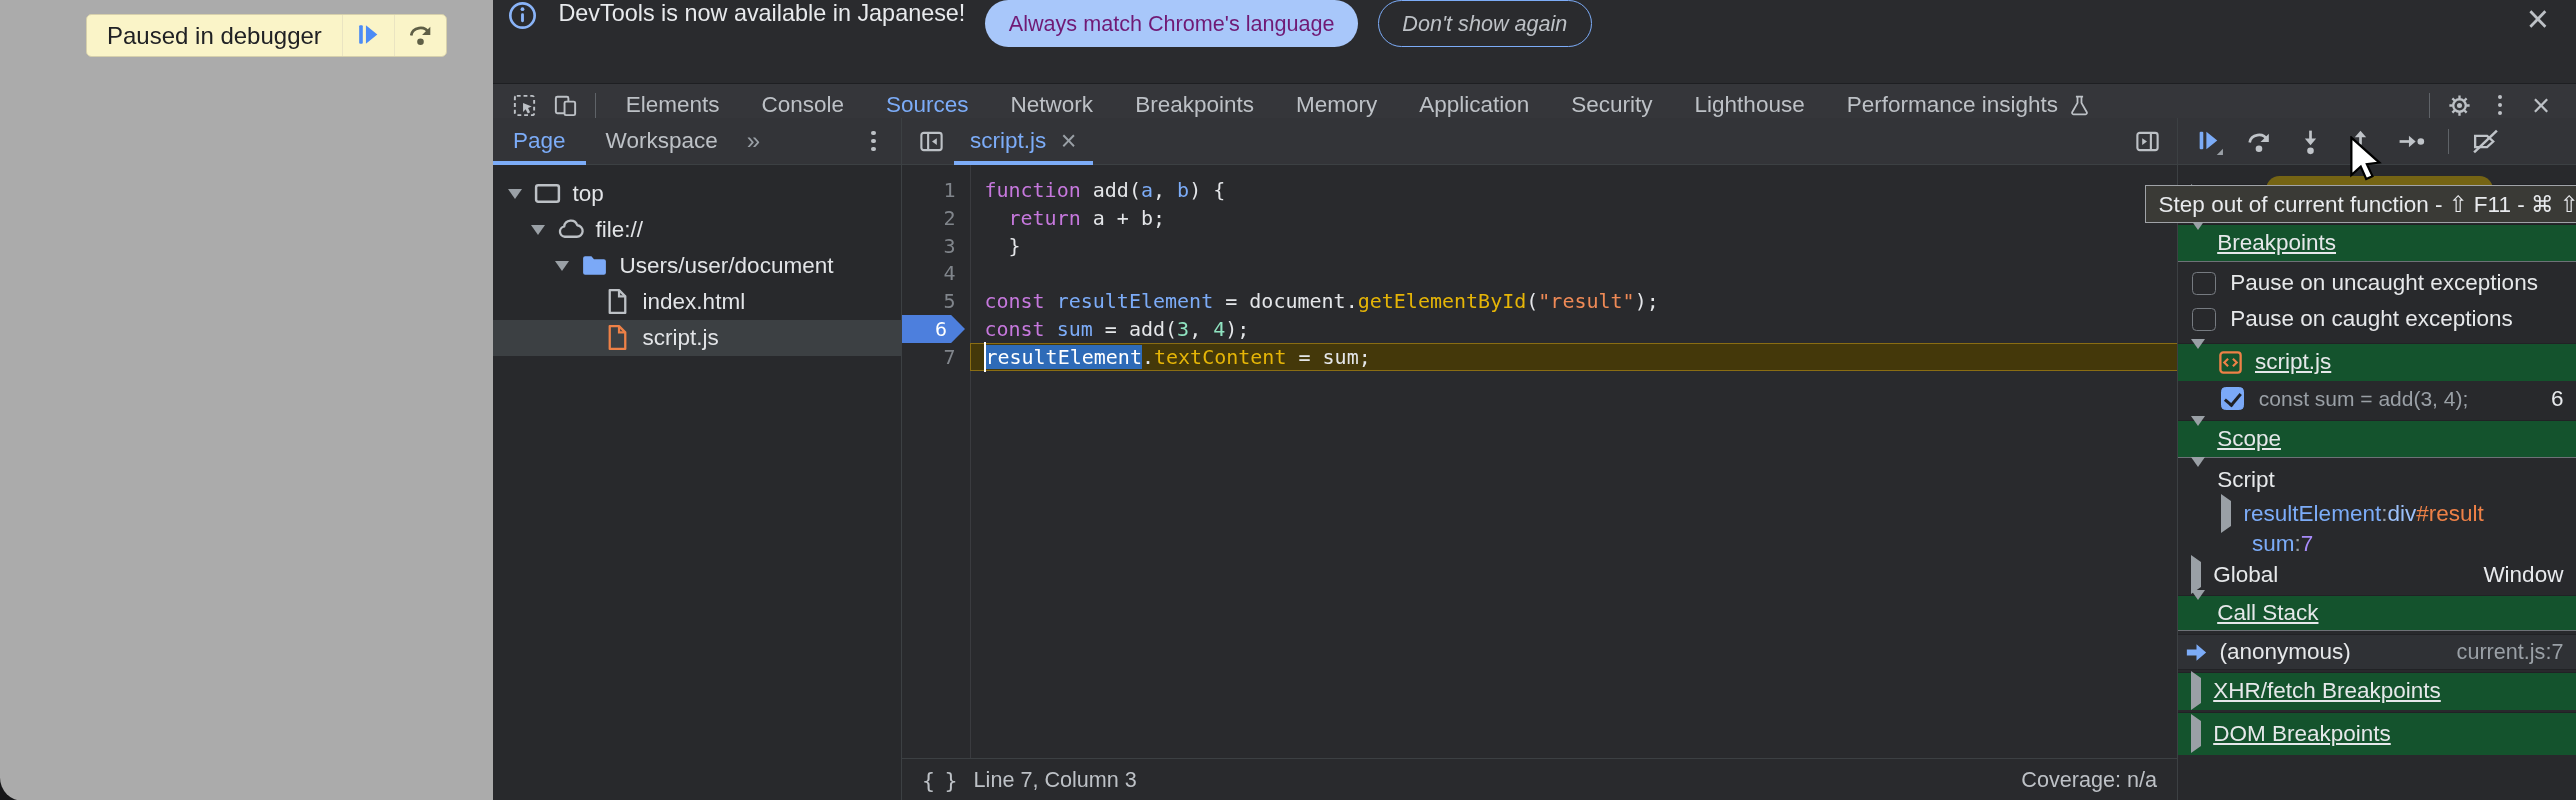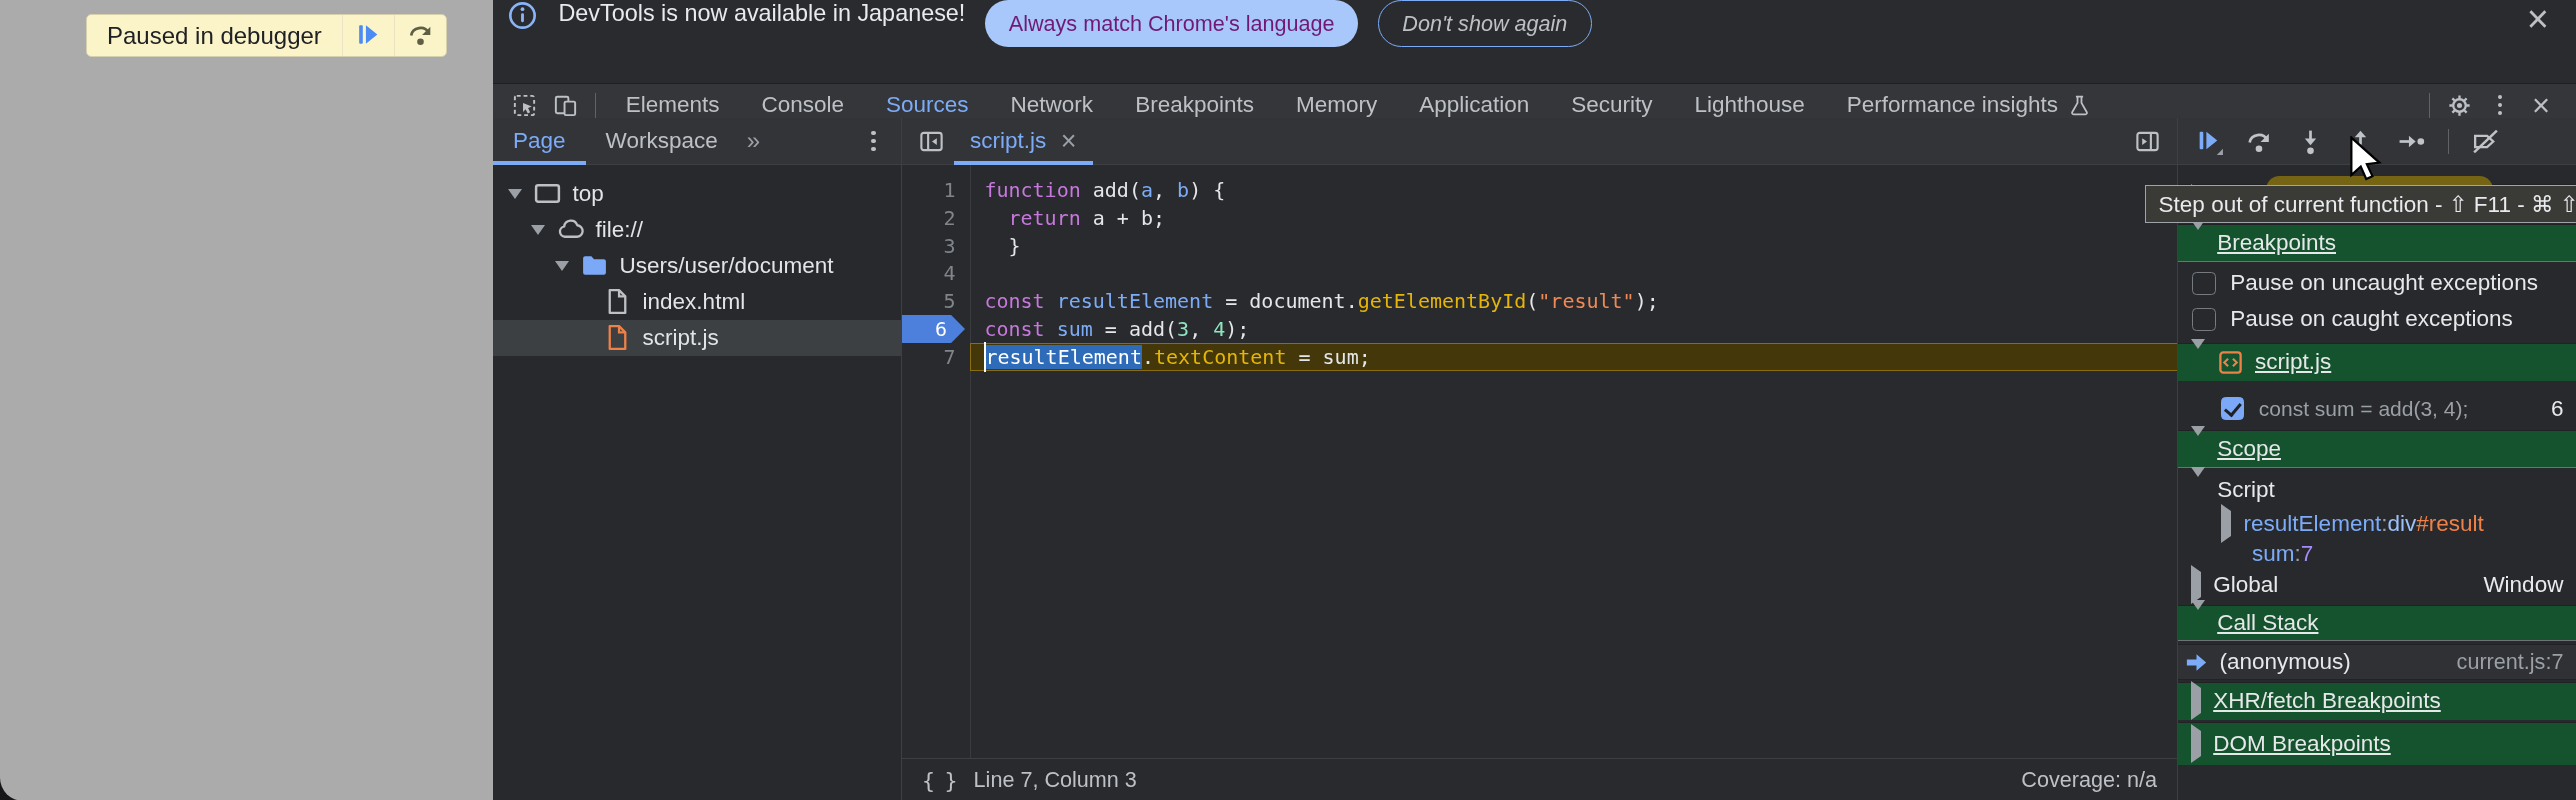--- a/index.html
+++ b/index.html
@@ -426,21 +426,21 @@
       </div>
 
       <div class="sb-row header" style="margin-top:5.4px;">
         <span class="cr"><span class="cr-d"></span></span>
         <span class="grp-icon"><svg viewBox="0 0 28 28">
               <rect x="3.5" y="3.5" width="21" height="21" rx="3" fill="none" stroke="#ee8147" stroke-width="2.4"></rect>
               <path d="M11.5 10L7.5 14l4 4M16.5 10l4 4-4 4" fill="none" stroke="#ee8147" stroke-width="2.2"></path>
             </svg></span>
         <span>script.js</span>
       </div>
-      <div class="sb-row" style="height:36px; padding-left:43px;margin-top:10px;">
+      <div class="sb-row" style="height:36px; padding-left:43px;">
         <span class="cb checked"></span>
         <span class="bp-code">const sum = add(3, 4);</span>
         <span class="right-lite">6</span>
       </div>
 
       <div class="sb-row header expanded" style="margin-top:3.6px;">
         <span class="cr"><span class="cr-d"></span></span>
         <span>Scope</span>
       </div>
       <div class="sb-row" style="margin-top:3.6px; height:36px;">

